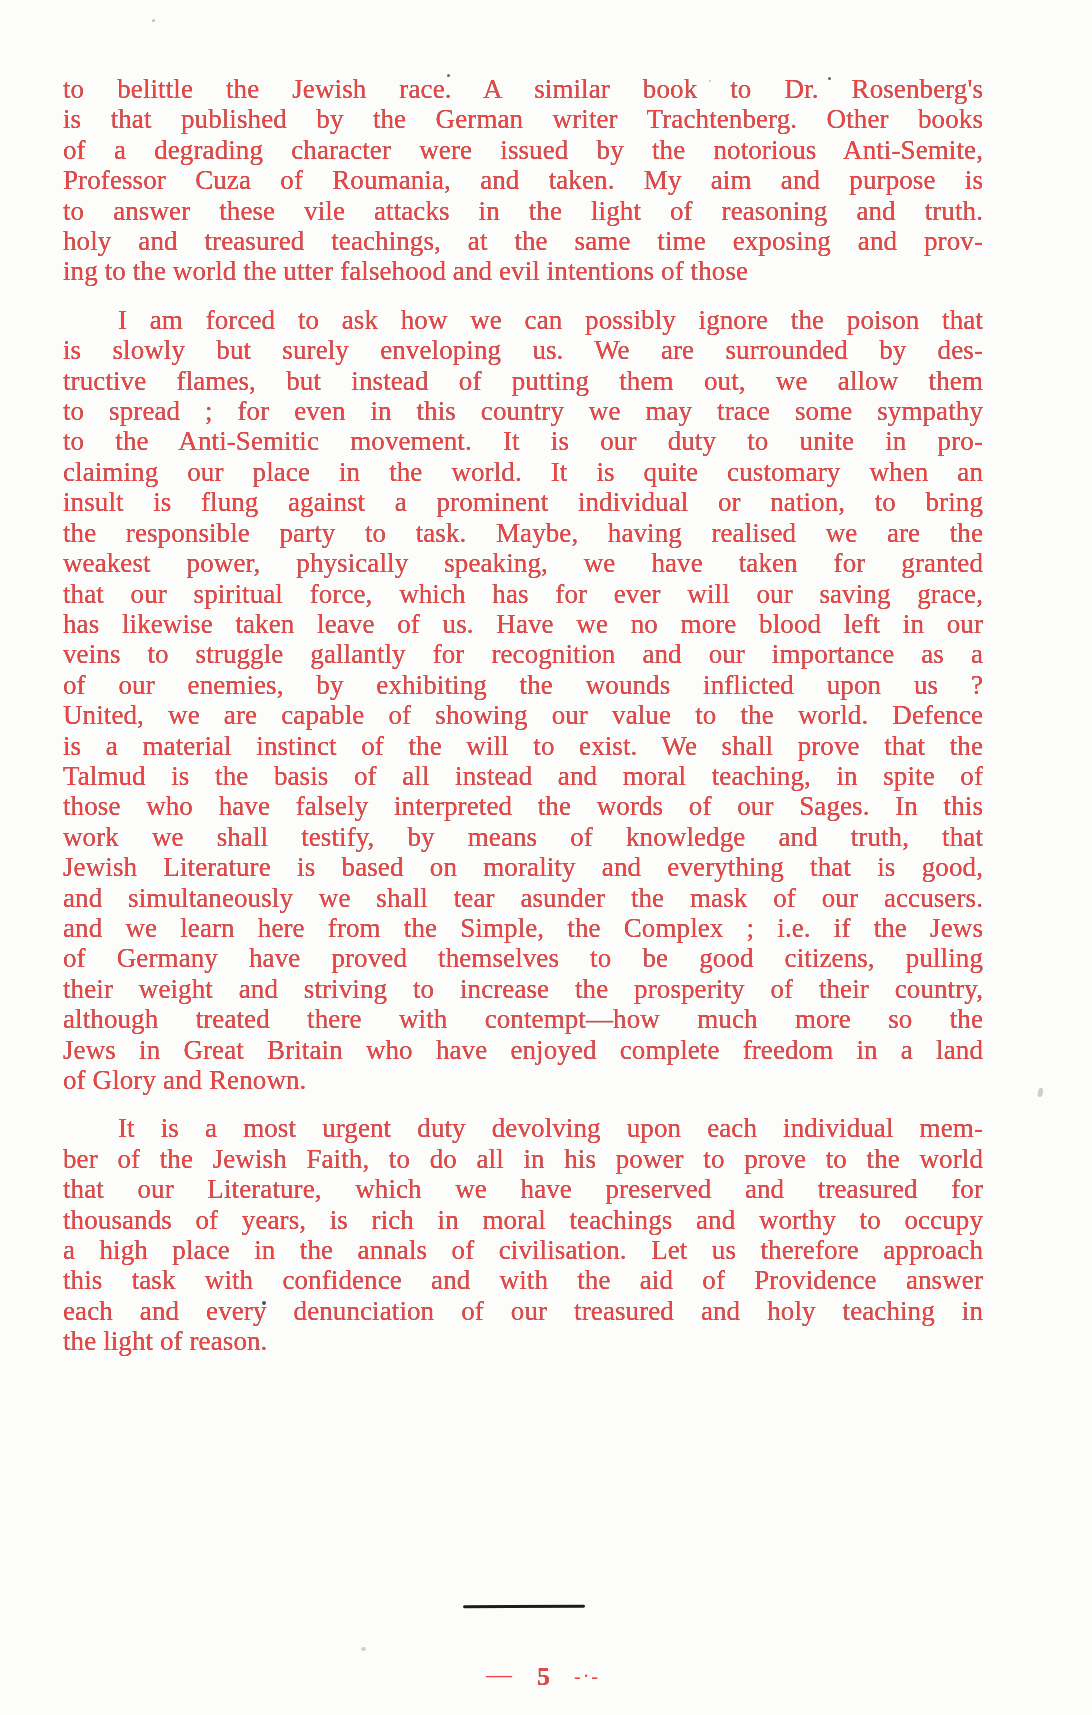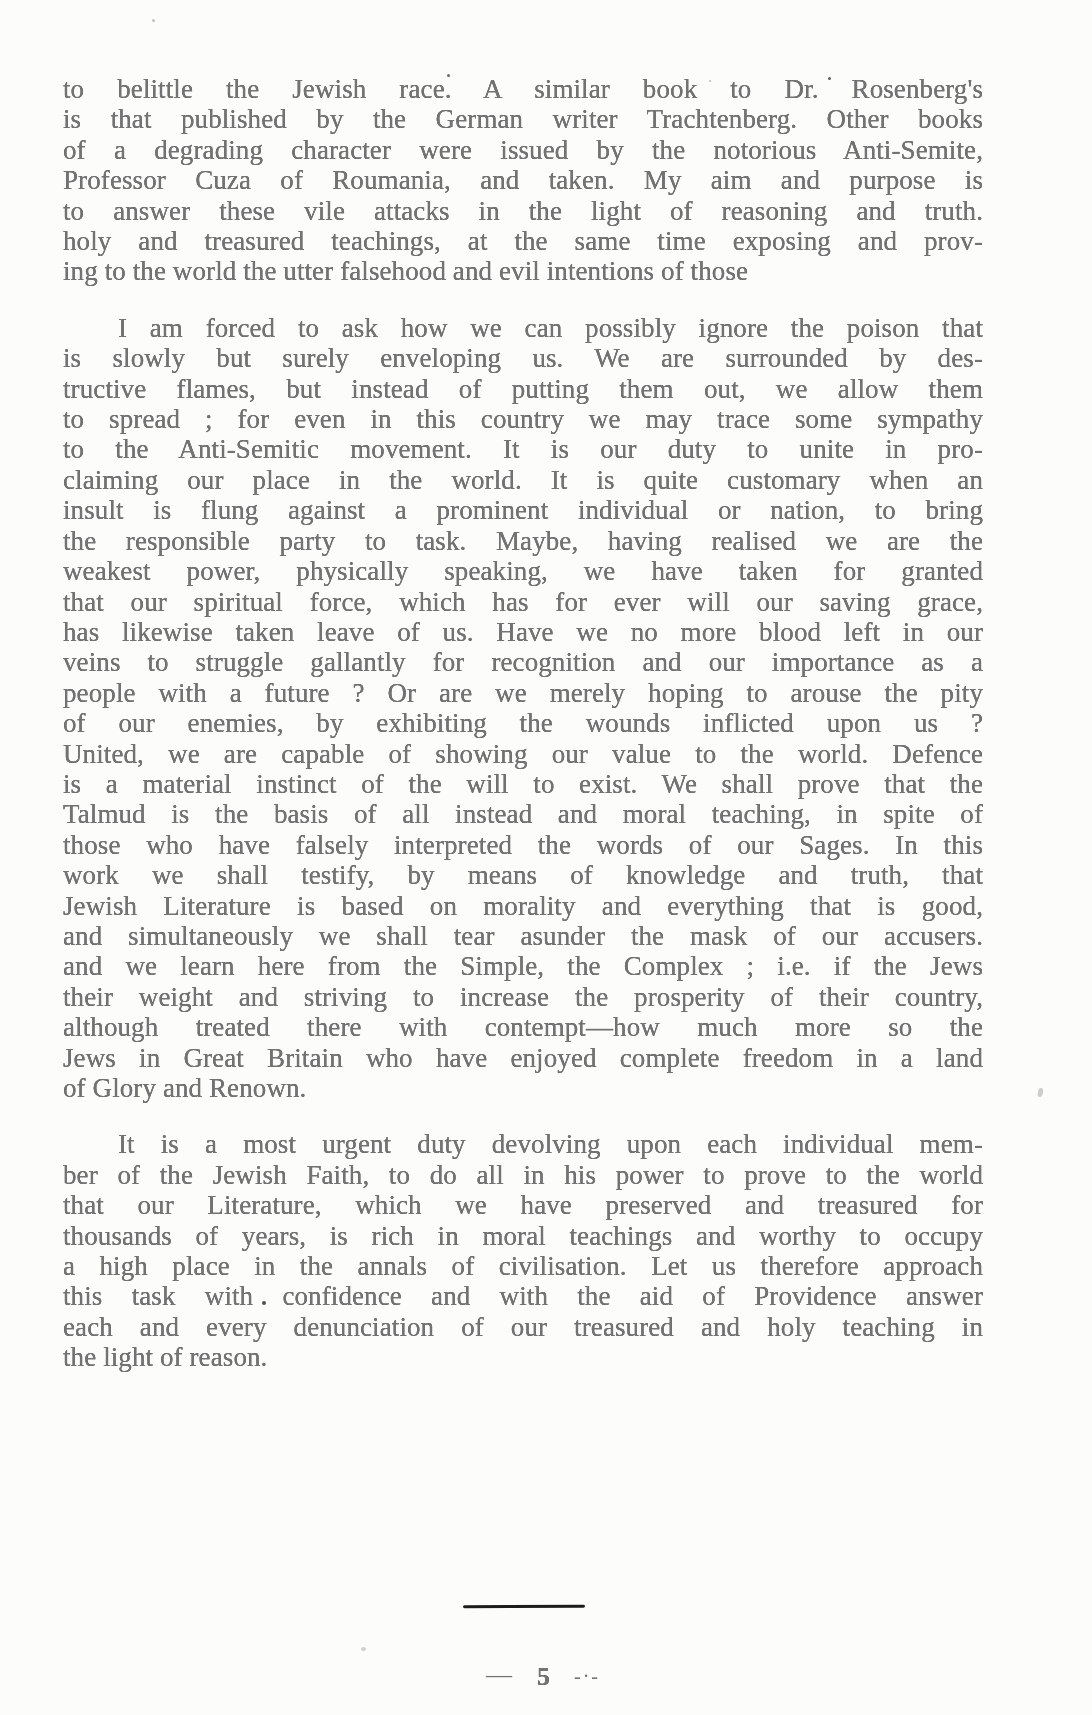--- a/index.html
+++ b/index.html
@@ -8,33 +8,33 @@
     background: #e8e8e6;
   }
   .page {
     position: relative;
     width: 1092px;
     height: 1715px;
     margin: 0 auto;
     background: #fcfcfa;
     overflow: hidden;
     font-family: "Liberation Serif", "DejaVu Serif", serif;
-    color: #737373;
+    color: #ef4444;
   }
   .text-block {
     position: absolute;
     left: 63px;
     top: 74px;
     width: 920px;
   }
   .para {
     margin: 0;
   }
   .para + .para {
-    margin-top: 26px;
+    margin-top: 18px;
   }
   .line {
     font-size: 27px;
     line-height: 30.4px;
     text-align: justify;
     text-align-last: justify;
     text-shadow: 0 0 0.5px rgba(20,20,20,0.75);
     letter-spacing: 0.1px;
   }
   .para .line:last-child {
@@ -136,21 +136,20 @@
         <div class="line">the responsible party to task.  Maybe, having realised we are the</div>
 
         <div class="line">weakest power, physically speaking, we have taken for granted</div>
 
         <div class="line">that our spiritual force, which has for ever will our saving grace,</div>
 
         <div class="line">has likewise taken leave of us.  Have we no more blood left in our</div>
 
         <div class="line">veins to struggle gallantly for recognition and our importance as a</div>
 
-        <div class="line">people with a future ?  Or are we merely hoping to arouse the pity</div>
 
         <div class="line">of our enemies, by exhibiting the wounds inflicted upon us ?</div>
 
         <div class="line">United, we are capable of showing our value to the world.  Defence</div>
 
         <div class="line">is a material instinct of the will to exist.  We shall prove that the</div>
 
         <div class="line">Talmud is the basis of all instead and moral teaching, in spite of</div>
 
         <div class="line">those who have falsely interpreted the words of our Sages.  In this</div>
@@ -158,20 +157,21 @@
         <div class="line">work we shall testify, by means of knowledge and truth, that</div>
 
         <div class="line">Jewish Literature is based on morality and everything that is good,</div>
 
         <div class="line">and simultaneously we shall tear asunder the mask of our accusers.</div>
 
 
 
         <div class="line">and we learn here from the Simple, the Complex ; i.e. if the Jews</div>
 
+        <div class="line">of Germany have proved themselves to be good citizens, pulling</div>
 
         <div class="line">their weight and striving to increase the prosperity of their country,</div>
 
         <div class="line">although treated there with contempt—how much more so the</div>
 
         <div class="line">Jews in Great Britain who have enjoyed complete freedom in a land</div>
 
         <div class="line">of Glory and Renown.</div>
       </div>
 

